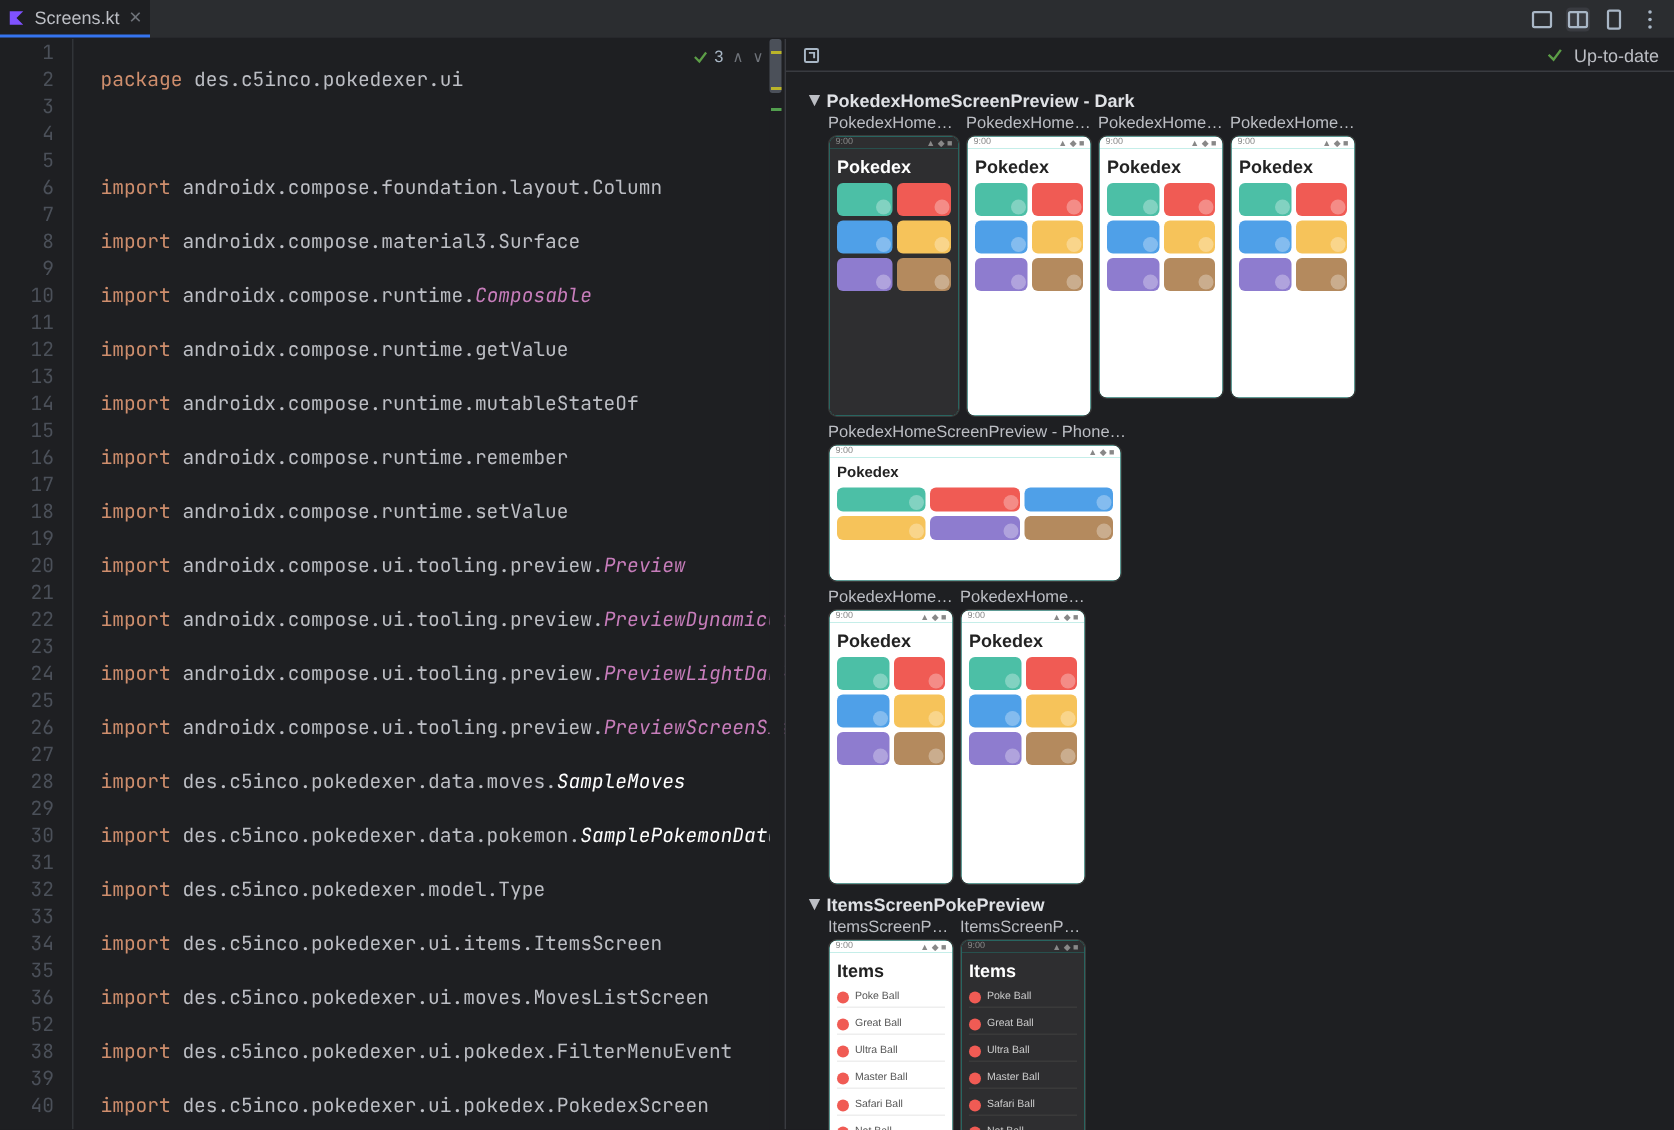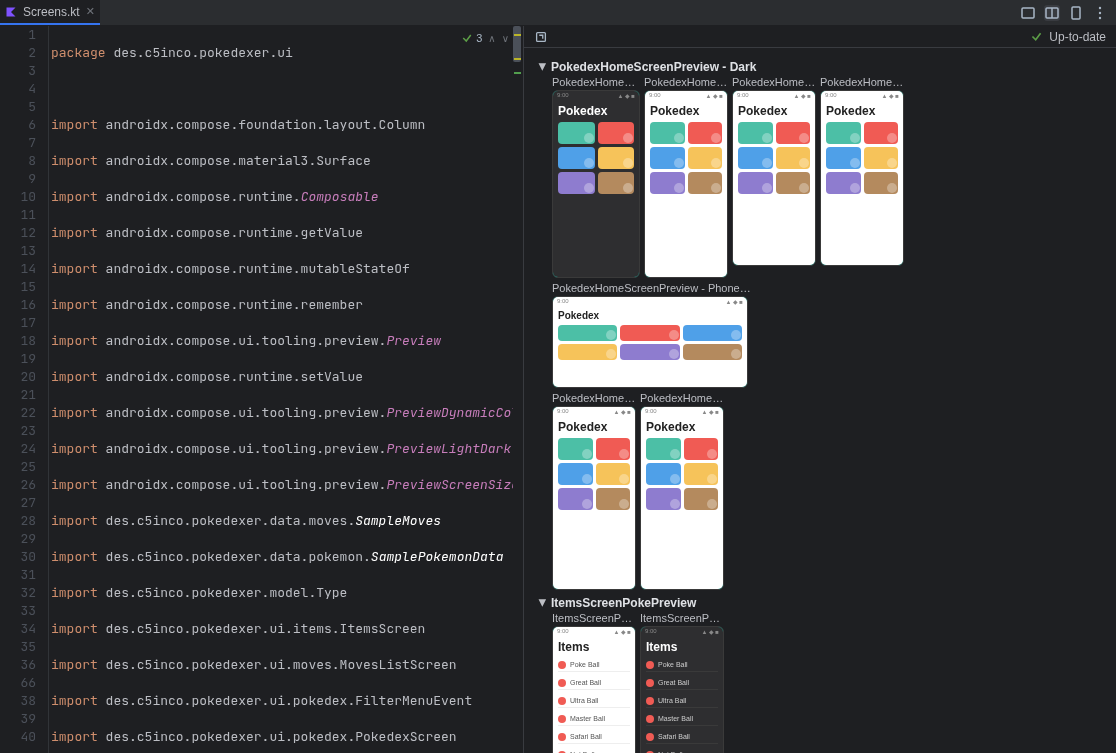--- a/index.html
+++ b/index.html
@@ -16,21 +16,21 @@
   .tb-icon.active { background: #393b40; border-radius: 3px; }
   .main { flex: 1; display: flex; overflow: hidden; }
   .editor-wrap { width: 524px; display: flex; flex-direction: column; position: relative; border-right: 1px solid #393b40; }
   .editor-status { position: absolute; top: 6px; right: 14px; display: flex; align-items: center; gap: 6px; font-size: 11px; color: #a9b7c6; z-index: 2; }
   .hl-count { display: flex; align-items: center; gap: 3px; }
   .hl-count svg { width: 12px; height: 12px; }
   .arrow { color: #6f737a; font-size: 10px; }
   .editor { flex: 1; display: flex; overflow: hidden; font-family: "JetBrains Mono","Consolas",monospace; font-size: 13px; line-height: 18px; }
   .gutter { width: 48px; text-align: right; padding-right: 12px; color: #4b5059; background: #1e1f22; user-select: none; }
   .gutter .ln { height: 18px; }
-  .code { flex: 1; padding-left: 2px; border-left: 1px solid #313438; white-space: pre; overflow: hidden; position: relative; }
+  .code { flex: 1; padding-left: 18px; border-left: 1px solid #313438; white-space: pre; overflow: hidden; position: relative; }
   .code-line { height: 18px; }
   .kw { color: #cf8e6d; }
   .fn { color: #c77dbb; font-style: italic; }
   .cls { color: #ffffff; font-style: italic; }
   .scrollbar { position: absolute; right: 0; top: 0; bottom: 0; width: 10px; background: #1e1f22; }
   .scrollbar-thumb { position: absolute; left: 0; right: 2px; top: 0; height: 36px; background: #4b5059; border-radius: 2px; }
   .scrollbar .mark { position: absolute; left: 1px; right: 2px; height: 2px; }
   .mark.m1 { top: 8px; background: #bbb529; }
   .mark.m2 { top: 32px; background: #bbb529; }
   .mark.m3 { top: 46px; background: #529e4e; }
@@ -158,36 +158,36 @@
             <div class="ln">27</div>
             <div class="ln">28</div>
             <div class="ln">29</div>
             <div class="ln">30</div>
             <div class="ln">31</div>
             <div class="ln">32</div>
             <div class="ln">33</div>
             <div class="ln">34</div>
             <div class="ln">35</div>
             <div class="ln">36</div>
-            <div class="ln">66</div>
+            <div class="ln">52</div>
             <div class="ln">38</div>
             <div class="ln">39</div>
             <div class="ln">40</div>
           </div>
         <div class="code">
 <div class="code-line"><span class="kw">package</span><span> des.c5inco.pokedexer.ui</span></div>
 <div class="code-line"></div>
 <div class="code-line"><span class="kw">import</span><span> androidx.compose.foundation.layout.Column</span></div>
 <div class="code-line"><span class="kw">import</span><span> androidx.compose.material3.Surface</span></div>
 <div class="code-line"><span class="kw">import</span><span> androidx.compose.runtime.</span><span class="fn">Composable</span></div>
 <div class="code-line"><span class="kw">import</span><span> androidx.compose.runtime.getValue</span></div>
 <div class="code-line"><span class="kw">import</span><span> androidx.compose.runtime.mutableStateOf</span></div>
 <div class="code-line"><span class="kw">import</span><span> androidx.compose.runtime.remember</span></div>
+<div class="code-line"><span class="kw">import</span><span> androidx.compose.runtime.setValue</span></div>
 <div class="code-line"><span class="kw">import</span><span> androidx.compose.ui.tooling.preview.</span><span class="fn">Preview</span></div>
-<div class="code-line"><span class="kw">import</span><span> androidx.compose.runtime.setValue</span></div>
 <div class="code-line"><span class="kw">import</span><span> androidx.compose.ui.tooling.preview.</span><span class="fn">PreviewDynamicColors</span></div>
 <div class="code-line"><span class="kw">import</span><span> androidx.compose.ui.tooling.preview.</span><span class="fn">PreviewLightDark</span></div>
 <div class="code-line"><span class="kw">import</span><span> androidx.compose.ui.tooling.preview.</span><span class="fn">PreviewScreenSizes</span></div>
 <div class="code-line"><span class="kw">import</span><span> des.c5inco.pokedexer.data.moves.</span><span class="cls">SampleMoves</span></div>
 <div class="code-line"><span class="kw">import</span><span> des.c5inco.pokedexer.data.pokemon.</span><span class="cls">SamplePokemonData</span></div>
 <div class="code-line"><span class="kw">import</span><span> des.c5inco.pokedexer.model.Type</span></div>
 <div class="code-line"><span class="kw">import</span><span> des.c5inco.pokedexer.ui.items.ItemsScreen</span></div>
 <div class="code-line"><span class="kw">import</span><span> des.c5inco.pokedexer.ui.moves.MovesListScreen</span></div>
 <div class="code-line"><span class="kw">import</span><span> des.c5inco.pokedexer.ui.pokedex.FilterMenuEvent</span></div>
 <div class="code-line"><span class="kw">import</span><span> des.c5inco.pokedexer.ui.pokedex.PokedexScreen</span></div>

